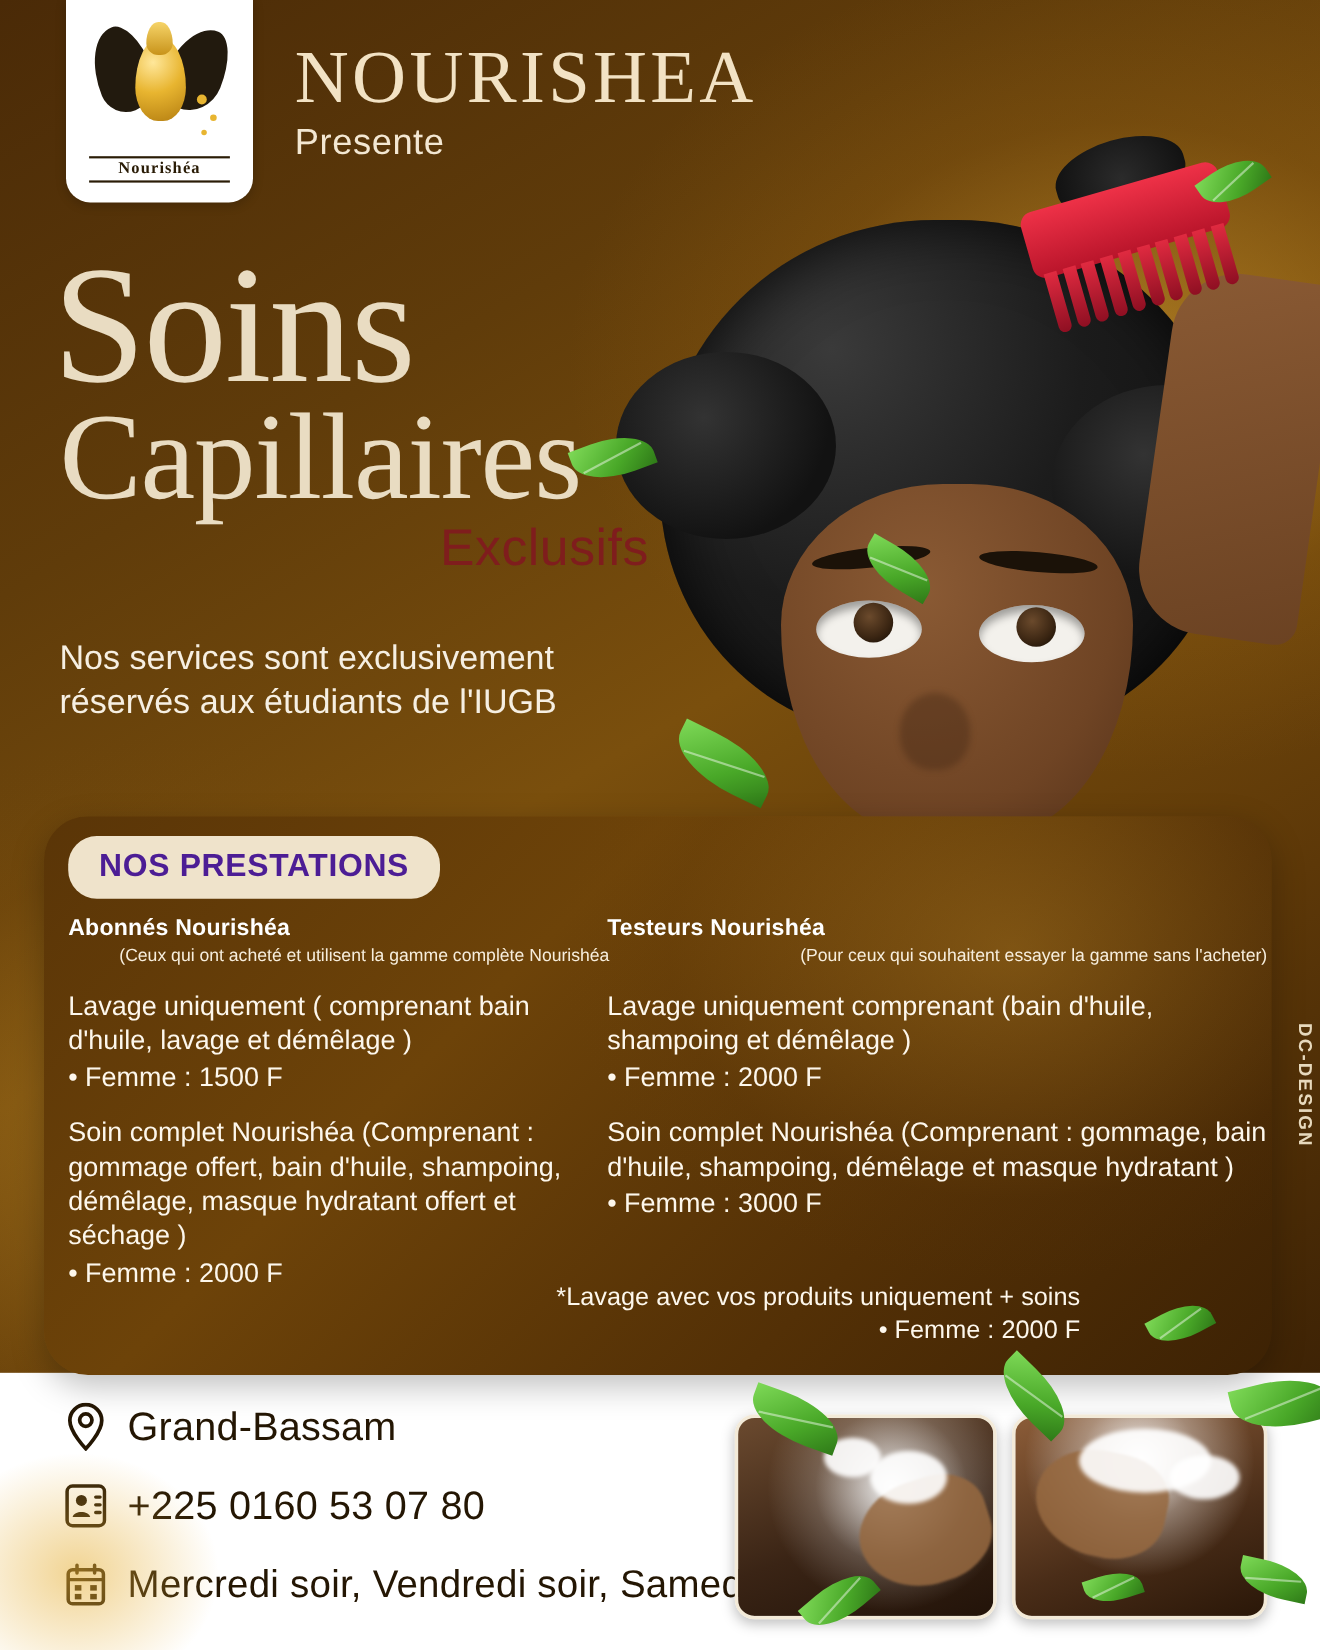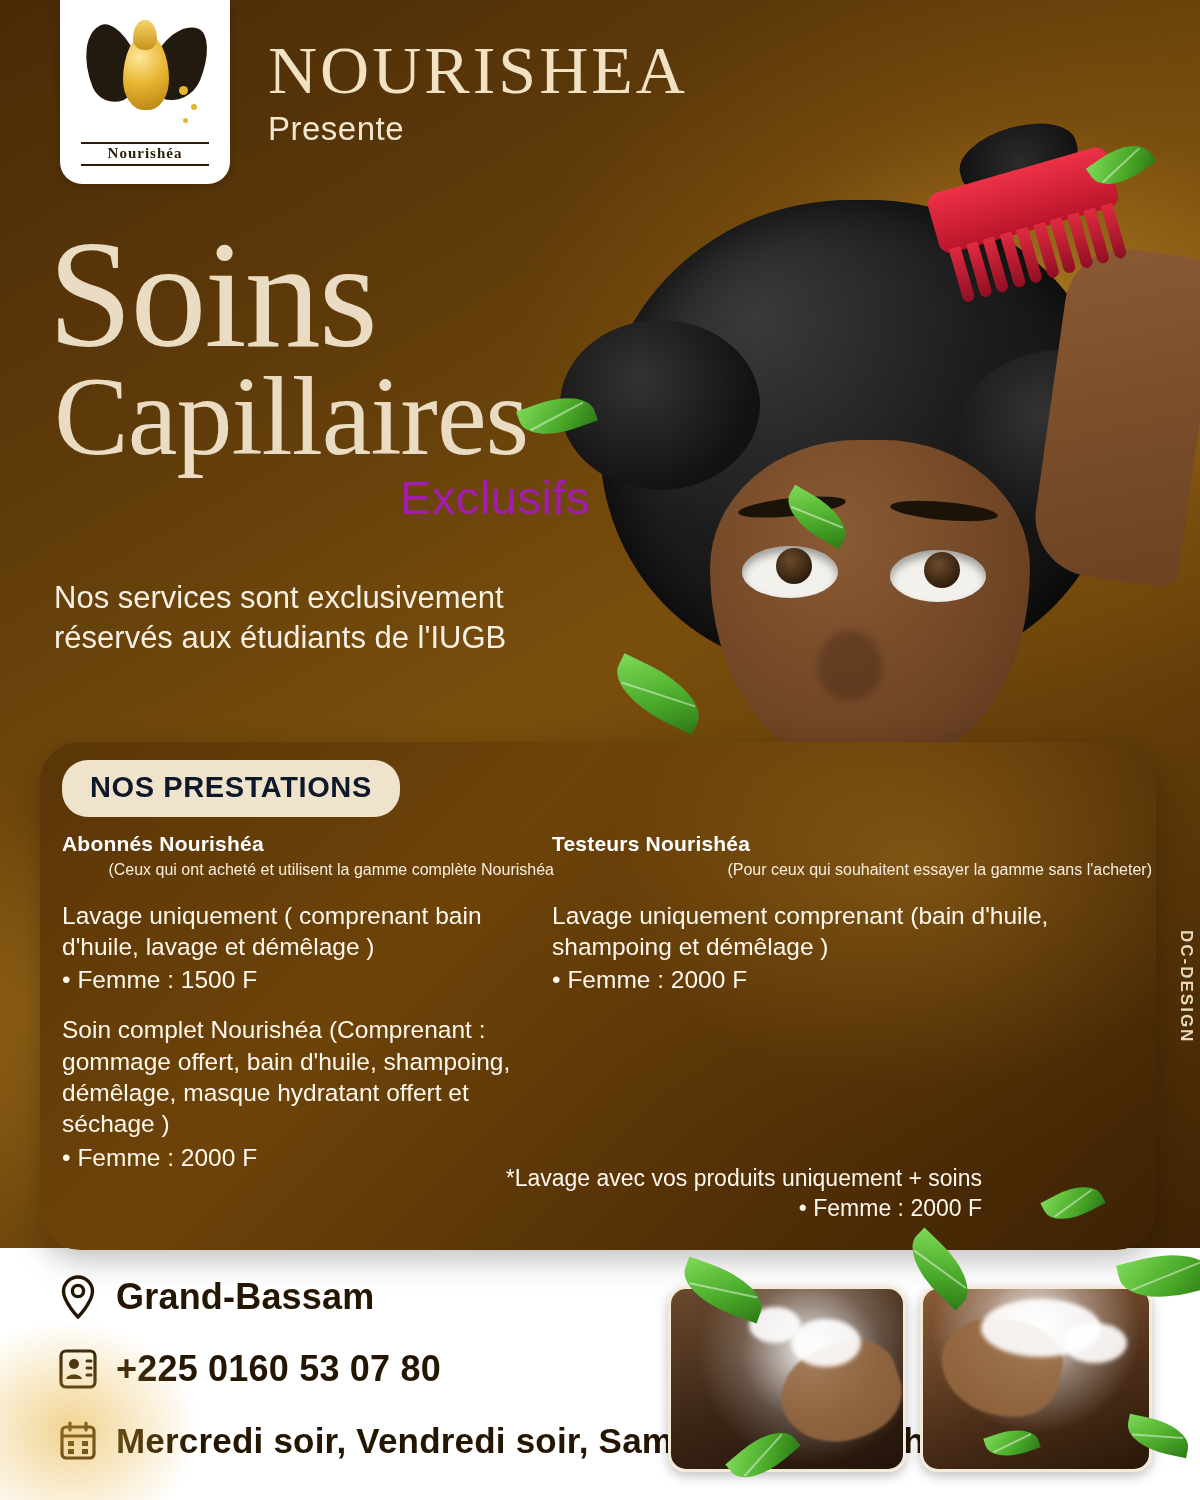--- a/index.html
+++ b/index.html
@@ -115,21 +115,21 @@
     line-height: 0.9;
     color: #e9dcc2;
     letter-spacing: -1px;
     margin-top: 6px;
     margin-left: 6px;
   }
   .h-exclusifs {
     margin-top: 4px;
     margin-left: 352px;
     font-size: 47px;
-    color: #a21caf;
+    color: #7f1d1d;
     letter-spacing: 0.5px;
   }
 
   .tagline {
     position: absolute;
     left: 54px; top: 578px;
     width: 540px;
     font-size: 31px;
     line-height: 1.28;
     color: #f6efe2;
@@ -274,21 +274,21 @@
       radial-gradient(ellipse 520px 380px at 880px 120px, rgba(196,142,42,0.35) 0%, rgba(120,74,16,0.05) 60%, rgba(0,0,0,0) 80%),
       linear-gradient(135deg, #5a3507 0%, #6d4309 35%, #533006 70%, #3d2204 100%);
     box-shadow: 0 10px 30px rgba(0,0,0,0.25);
     overflow: hidden;
   }
 
   .prestations-pill {
     position: absolute;
     left: 22px; top: 18px;
     background: #efe3cb;
-    color: #0f172a;
+    color: #4c1d95;
     font-size: 29px;
     font-weight: bold;
     letter-spacing: 0.6px;
     padding: 11px 28px 13px;
     border-radius: 26px;
   }
 
   .col {
     position: absolute;
     top: 90px;
@@ -347,21 +347,21 @@
   .c-row { display: flex; align-items: center; margin-bottom: 22px; }
   .c-icon {
     width: 44px; height: 50px;
     margin-right: 16px;
     display: flex; align-items: center; justify-content: center;
     color: #2b1a05;
     flex: 0 0 44px;
   }
   .c-text {
     font-size: 36px;
-    font-weight: bold;
+    font-weight: normal;
     color: #241603;
     line-height: 1.12;
     letter-spacing: 0.2px;
   }
   .c-text.small { font-size: 35px; }
 
   
   .thumb {
     position: absolute;
     border-radius: 18px;
@@ -493,20 +493,24 @@
 
     <div class="col col-right">
       <div class="col-title">Testeurs Nourishéa</div>
       <div class="col-note">(Pour ceux qui souhaitent essayer la gamme sans l'acheter)</div>
 
       <div class="block">
         <div class="block-text">Lavage uniquement comprenant (bain d'huile, shampoing et démêlage )</div>
         <div class="price">• Femme : 2000 F</div>
       </div>
 
+      <div class="block">
+        <div class="block-text">Soin complet Nourishéa (Comprenant : gommage, bain d'huile, shampoing, démêlage et masque hydratant )</div>
+        <div class="price">• Femme : 3000 F</div>
+      </div>
     </div>
 
     <div class="footnote">
       <div>*Lavage avec vos produits uniquement + soins</div>
       <div class="fn2">• Femme : 2000 F</div>
     </div>
   </div>
 
   <div class="credit">DC-DESIGN</div>
 

